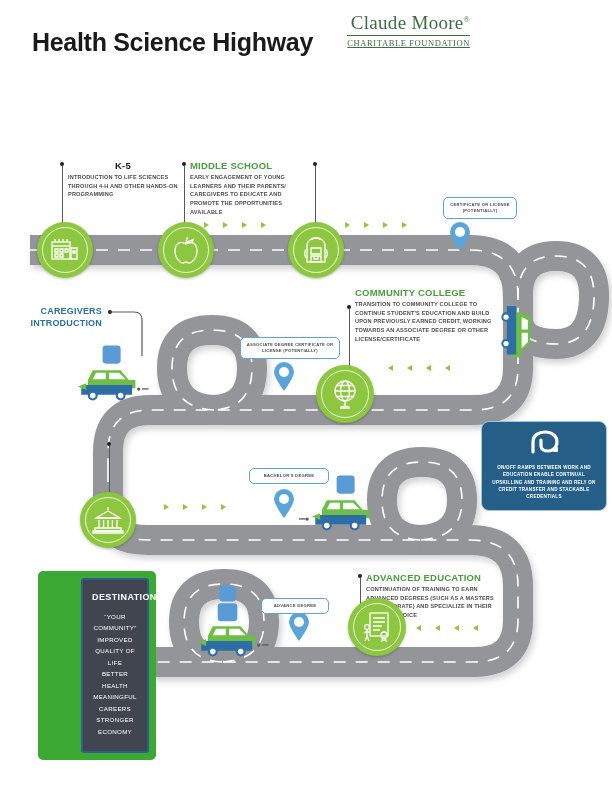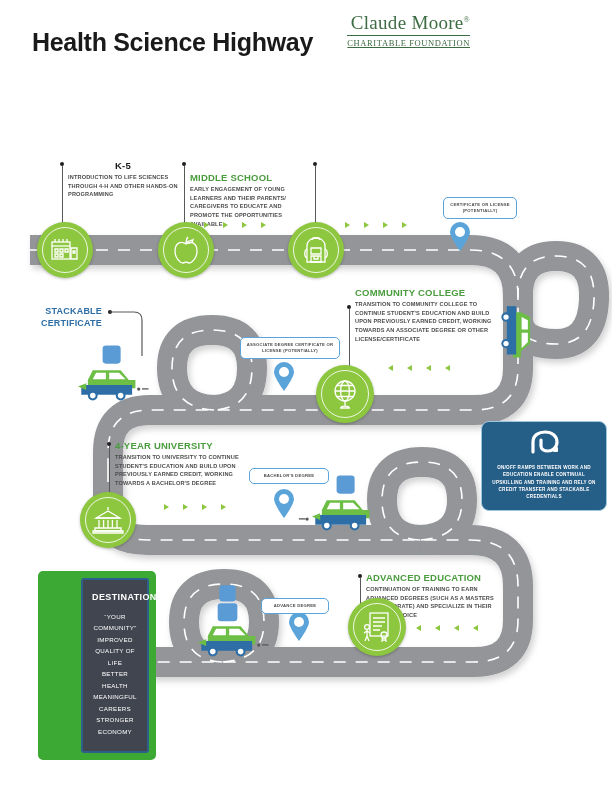--- a/index.html
+++ b/index.html
@@ -182,21 +182,21 @@
     <div class="l2">CHARITABLE FOUNDATION</div>
   </div>
 
   <div class="callout dark" style="left:68px;top:160px;width:120px;">
     <div class="head">K-5</div>
     <div class="body">INTRODUCTION TO LIFE SCIENCES THROUGH 4-H AND OTHER HANDS-ON PROGRAMMING</div>
   </div>
   <div class="stemdot" style="left:60px;top:162px;"></div>
   <div class="stem" style="left:62px;top:166px;height:62px;"></div>
 
-  <div class="callout" style="left:190px;top:172px;width:120px;">
+  <div class="callout" style="left:190px;top:160px;width:120px;">
     <div class="head">MIDDLE SCHOOL</div>
     <div class="body">EARLY ENGAGEMENT OF YOUNG LEARNERS AND THEIR PARENTS/ CAREGIVERS TO EDUCATE AND PROMOTE THE OPPORTUNITIES AVAILABLE</div>
   </div>
   <div class="stemdot" style="left:182px;top:162px;"></div>
   <div class="stem" style="left:184px;top:166px;height:62px;"></div>
   <div class="chevrons" style="left:204px;top:222px;">
     <div class="chev r"></div>
       <div class="chev r"></div>
       <div class="chev r"></div>
       <div class="chev r"></div>
@@ -217,24 +217,20 @@
   </div>
   <div class="stemdot" style="left:347px;top:305px;"></div>
   <div class="stem" style="left:349px;top:309px;height:62px;"></div>
   <div class="chevrons" style="left:388px;top:365px;">
     <div class="chev l"></div>
       <div class="chev l"></div>
       <div class="chev l"></div>
       <div class="chev l"></div>
   </div>
 
-  <div class="callout" style="left:115px;top:440px;width:130px;">
-    <div class="head">4-YEAR UNIVERSITY</div>
-    <div class="body">TRANSITION TO UNIVERSITY TO CONTINUE STUDENT'S EDUCATION AND BUILD UPON PREVIOUSLY EARNED CREDIT, WORKING TOWARDS A BACHELOR'S DEGREE</div>
-  </div>
   <div class="stemdot" style="left:107px;top:442px;"></div>
   <div class="stem" style="left:109px;top:446px;height:58px;"></div>
   <div class="chevrons" style="left:164px;top:504px;">
     <div class="chev r"></div>
       <div class="chev r"></div>
       <div class="chev r"></div>
       <div class="chev r"></div>
   </div>
 
   <div class="callout" style="left:366px;top:572px;width:136px;">
@@ -356,22 +352,22 @@
 
   <div class="pin" style="left:288px;top:612px;">
     <svg width="22" height="30" viewBox="0 0 22 30">
       <path d="M11 29 C11 29 21 15.5 21 10 A10 10 0 1 0 1 10 C1 15.5 11 29 11 29 Z" fill="#5BA4DA"></path>
       <circle cx="11" cy="10" r="5" fill="#ffffff"></circle>
     </svg>
   </div>
   <div class="pinlabel" style="left:261px;top:598px;width:56px;">ADVANCE DEGREE</div>
 
   <div class="sclabel" style="left:16px;top:305px;width:86px;">
-    <span>STACKABLE</span><br>
-    <span>CERTIFICATE</span>
+    <span>CAREGIVERS</span><br>
+    <span>INTRODUCTION</span>
   </div>
   <div class="stemdot" style="left:108px;top:310px;"></div>
   <svg style="position:absolute;left:108px;top:310px;width:46px;height:48px;" viewBox="0 0 46 48">
     <path d="M2 2 H26 Q34 2 34 10 V46" fill="none" stroke="#58595b" stroke-width="1.2"></path>
   </svg>
 
   <div class="infobox" style="left:481px;top:421px;width:110px;">
     <svg width="34" height="24" viewBox="0 0 34 24" style="margin-bottom:6px;">
       <path d="M6 22 L6 12 C6 5 12 2 18 2 C25 2 30 6 30 12 C30 18 25 21 21 21 C17 21 14 19 14 16 L14 10" fill="none" stroke="#fff" stroke-width="3.2" stroke-linecap="round"></path>
       <rect x="26" y="17" width="5" height="5" rx="1" fill="#fff"></rect>

